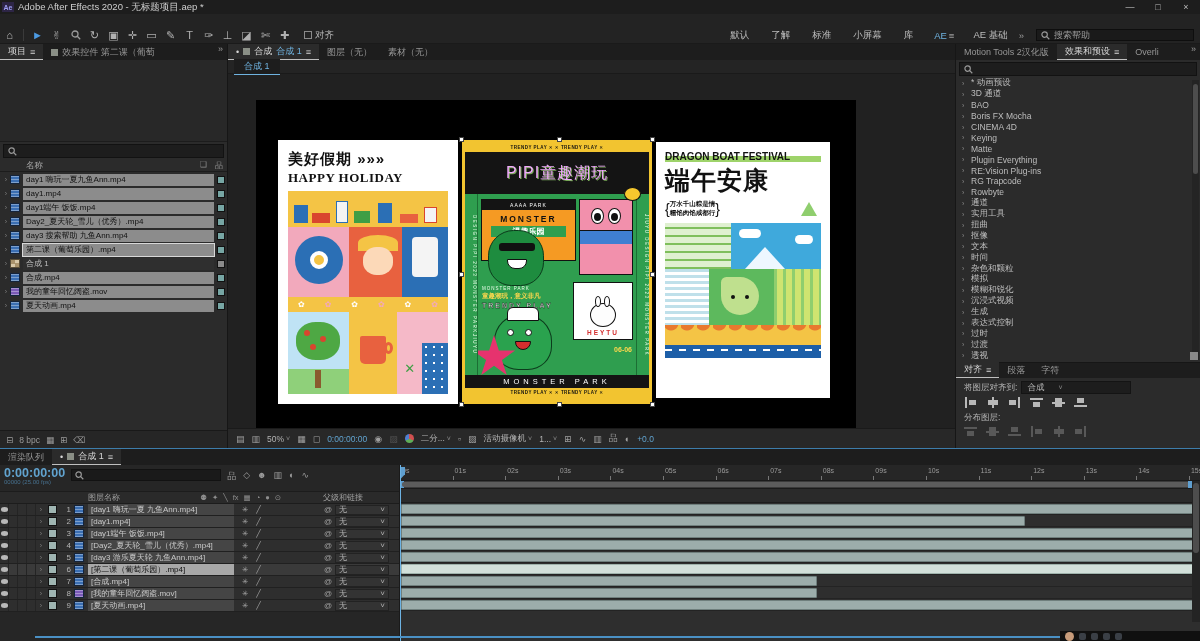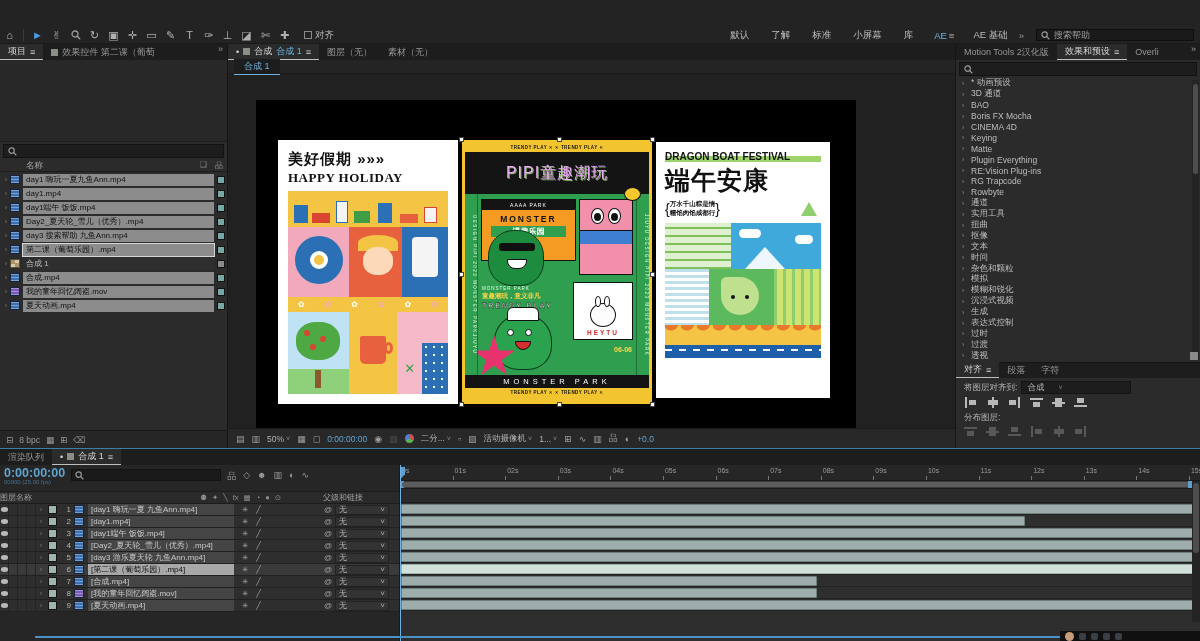--- a/index.html
+++ b/index.html
@@ -223,21 +223,21 @@
   .tl-body{position:relative;height:177px}
   .tl-left{position:absolute;left:0;top:0;width:400px;height:100%;border-right:1px solid #1a1a1a}
   .tl-ctrl{height:26px;display:flex;align-items:flex-start;padding:2px 4px;gap:6px}
   .tl-tc{color:#61a3cf;font-size:12.5px;font-weight:bold;line-height:12px}
   .tl-fps{color:#47718f;font-size:6px}
   .tl-search{width:150px;height:12px;background:#1a1a1a;border:1px solid #121212;display:flex;align-items:center;
              gap:3px;padding:0 3px;margin-top:2px}
   .tl-ctrl-icons{display:flex;gap:7px;margin-top:3px;color:#9a9a9a;font-size:9px}
   .tl-cols{height:13px;display:flex;align-items:center;font-size:8px;color:#a0a0a0;border-top:1px solid #1c1c1c;
            border-bottom:1px solid #1c1c1c;background:#2a2a2a}
-  .tl-cols .c-name{}
+  .tl-cols .c-name{margin-left:88px}
   .tl-cols .c-sw{margin-left:auto;display:flex;gap:5px;margin-right:14px;font-size:7.5px;color:#8f8f8f}
   .tl-cols .c-parent{width:96px;text-align:center;margin-right:8px}
   .lrow{height:12px;display:flex;align-items:center;font-size:8px;border-bottom:1px solid #202020;background:#2e2e2e}
   .lrow.is-selected{background:#3a3a3a}
   .avcell{width:9px;height:11px;display:flex;align-items:center;justify-content:center;border-right:1px solid #242424}
   .eye{width:7px;height:4.5px;background:#b9b9b9;border-radius:50%}
   .lrow .tw{width:10px;color:#7f7f7f;font-size:7px;text-align:center}
   .lab{width:9px;height:9px;background:#9fb5b2;border:1px solid #111;margin:0 2px}
   .lnum{width:12px;text-align:right;color:#b5b5b5;margin-right:3px}
   .lic{width:10px;height:9px;background:#3b6fb3;border:1px solid #14243c;margin-right:4px;flex:none;
@@ -284,20 +284,29 @@
   <defs>
     <symbol id="i-mag" viewBox="0 0 10 10">
       <circle cx="4" cy="4" r="3" fill="none" stroke="currentColor" stroke-width="1.3"></circle>
       <line x1="6.3" y1="6.3" x2="9.2" y2="9.2" stroke="currentColor" stroke-width="1.3"></line>
     </symbol>
   </defs>
 </svg>
 
 <div class="app">
 
+  <div class="titlebar">
+    <span class="ae-logo">Ae</span>
+    <span>Adobe After Effects 2020 - 无标题项目.aep *</span>
+    <span class="win-btns">
+      <span class="win-btn">—</span>
+      <span class="win-btn">□</span>
+      <span class="win-btn">×</span>
+    </span>
+  </div>
 
 
   <div class="toolbar">
     <span class="tool">⌂</span>
     <span class="tb-sep"></span>
     <span class="tool active">►</span>
     <span class="tool">✌</span>
     <span class="tool">
         <svg class="mag">
           <use href="#i-mag"></use>

